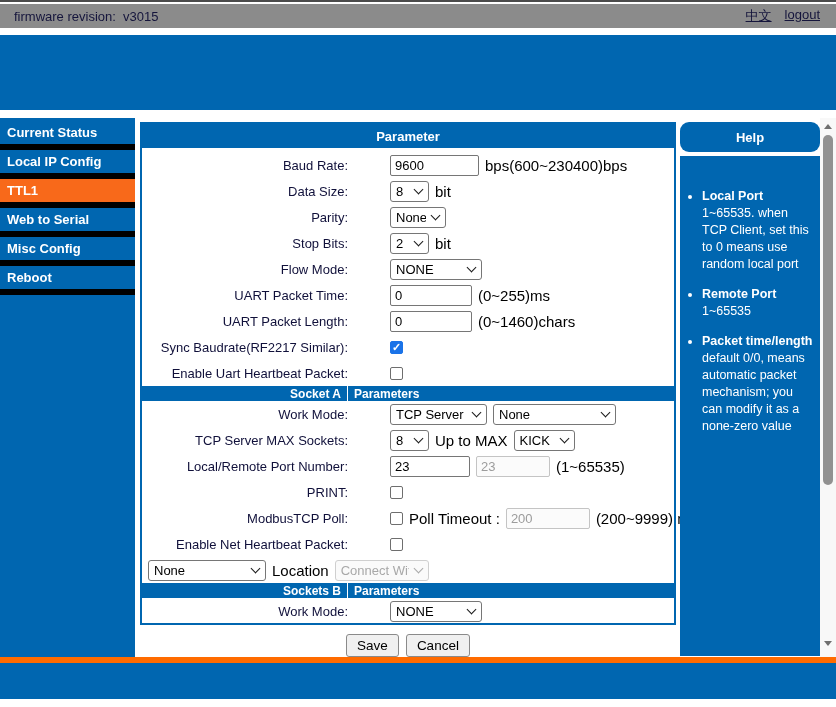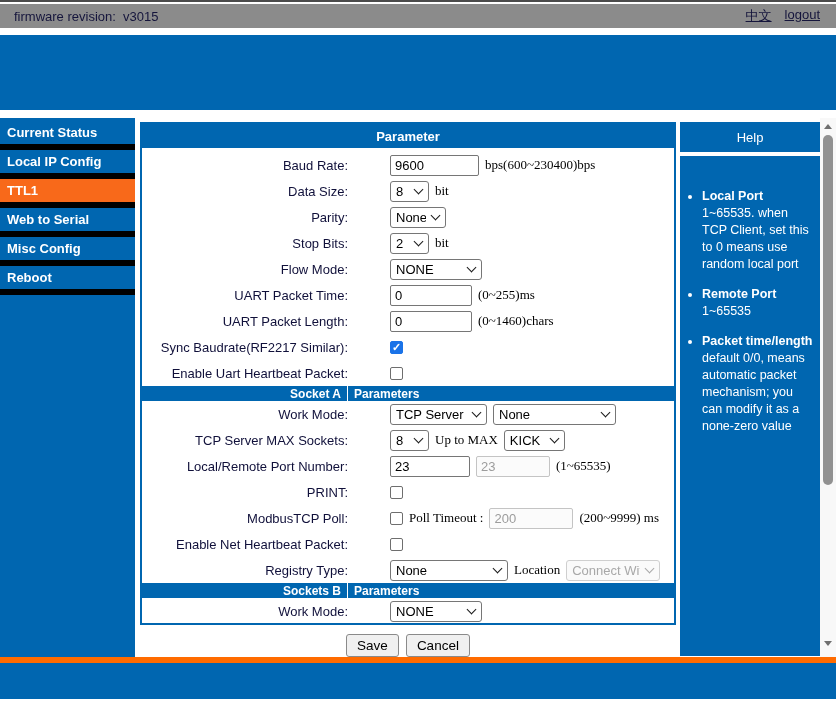--- a/index.html
+++ b/index.html
@@ -22,21 +22,21 @@
 
   
   .main-panel { position:absolute; top:122px; left:140px; width:536px; height:503px; border:2px solid #0066b0; background:#fff; }
   .panel-header { height:24px; background:#0066b0; color:#fff; font-weight:bold; font-size:13px; display:flex; align-items:center; justify-content:center; }
   .form { padding-top:4px; }
   .row { height:26px; display:flex; align-items:center;gap:36px; }
   .lbl { width:206px; text-align:right; font-size:13px; color:#10103a; flex:none; }
   .fld { display:flex; align-items:center; padding-left:6px; gap:6px; flex:1; min-width:0; }
   .txt { height:21px; border:1px solid #767676; border-radius:2px; font-size:13px; font-family:inherit; padding:0 4px; color:#000; background:#fff; }
   .txt.dis { color:#9c9c9c; border-color:#c4c4c4; background:#fbfbfb; }
-  .sfx { font-size:13px; color:#000; white-space:nowrap;font-family:Liberation Serif, serif; }
+  .sfx { font-size:15px; color:#000; white-space:nowrap; }
   .sel { height:21px; border:1px solid #767676; border-radius:3px; background:#fff; display:flex; align-items:center; padding:0 6px 0 5px; cursor:pointer; flex:none; }
   .sel-t { font-size:13px; color:#000; flex:1; white-space:nowrap; overflow:hidden; }
   .chev { width:7px; height:7px; border-right:1.6px solid #1a1a1a; border-bottom:1.6px solid #1a1a1a; transform:rotate(45deg); margin-left:6px; margin-top:-4px; flex:none; }
   .sel.dis { border-color:#cfcfcf; background:#fafafa; cursor:default; }
   .sel.dis .sel-t { color:#a8a8a8; }
   .sel.dis .chev { border-color:#a8a8a8; }
   .cb { width:13px; height:13px; border:1px solid #6e6e6e; border-radius:2px; background:#fff; display:inline-block; position:relative; cursor:pointer; flex:none; }
   .cb.checked { background:#1a73e8; border-color:#1a73e8; }
   .cb.checked::after { content:"✓"; position:absolute; left:1px; top:-1px; color:#fff; font-size:11px; font-weight:bold; }
   .sec { height:15px; background:#0066b0; display:flex; align-items:stretch; font-size:12px; font-weight:bold; color:#fff; }
@@ -46,21 +46,21 @@
   .w39{width:39px} .w56{width:56px} .w61{width:61px} .w65{width:84px} .w74{width:74px}
   .w80{width:80px} .w82{width:82px} .w92{width:92px} .w93{width:89px} .w94{width:94px}
   .w97{width:97px} .w118{width:118px} .w123{width:123px}
 
   
   .actions { position:absolute; top:634px; left:140px; width:536px; display:flex; justify-content:center; gap:7px; }
   .btn { height:23px; padding:0 10px; font-size:13.5px; font-family:inherit; background:#f0f0f0; border:1px solid #8a8a8a; border-radius:3px; color:#000; cursor:pointer; }
 
   
   .help-panel { position:absolute; top:122px; left:680px; width:140px; height:534px; display:flex; flex-direction:column; }
-  .help-header { height:30px; background:#0066b0; color:#fff; font-weight:normal; font-size:13px; display:flex; align-items:center; justify-content:center; flex:none; }
+  .help-header { height:30px; background:#0066b0; color:#fff; font-weight:bold; font-size:13px; display:flex; align-items:center; justify-content:center; flex:none;border-radius:9px; }
   .help-body-box { margin-top:4px; background:#0066b0; flex:1; padding:32px 5px 0 6px; }
   .help-list { list-style:disc outside; margin-left:16px; color:#fff; }
   .help-item { margin-bottom:13px; font-size:12.5px; line-height:17px; color:#fff; }
   .help-title { display:block; font-weight:bold; }
 
   
   .scrollbar { position:absolute; top:118px; left:820px; width:16px; height:539px; background:#f8f8f8; }
   .sb-btn { position:absolute; left:0; width:16px; height:15px; display:flex; align-items:center; justify-content:center; cursor:pointer; }
   .sb-btn.up { top:1px; } .sb-btn.down { bottom:6px; }
   .tri-up { width:0; height:0; border-left:4px solid transparent; border-right:4px solid transparent; border-bottom:5px solid #6f6f6f; }
@@ -242,21 +242,20 @@
       </div>
 
       <div class="row">
         <div class="lbl">Enable Net Heartbeat Packet:</div>
         <div class="fld">
           <span class="cb"></span>
         </div>
       </div>
 
       <div class="row">
-        <div class="lbl">Registry Type:</div>
         <div class="fld">
           <div class="sel w118">
             <span class="sel-t">None</span>
             <span class="chev"></span>
           </div>
           <span class="sfx">Location</span>
           <div class="sel dis w94">
             <span class="sel-t">Connect With</span>
             <span class="chev"></span>
           </div>

